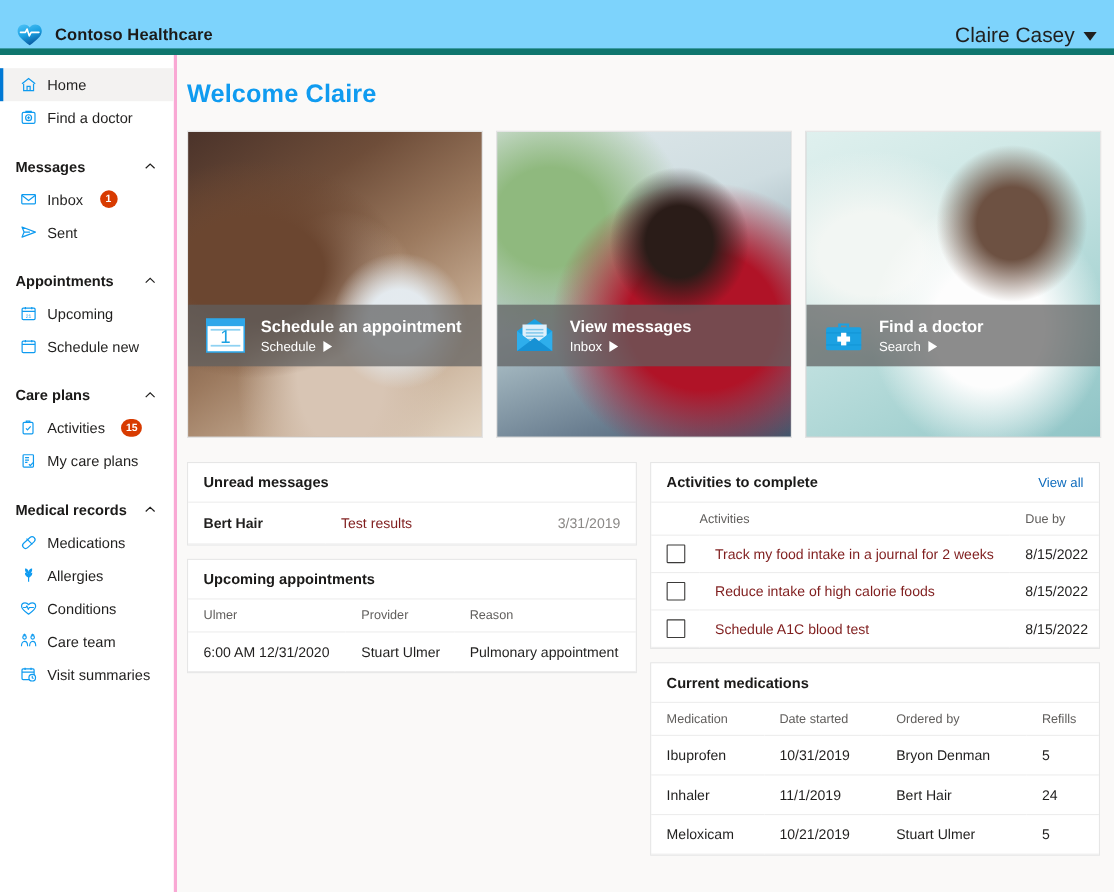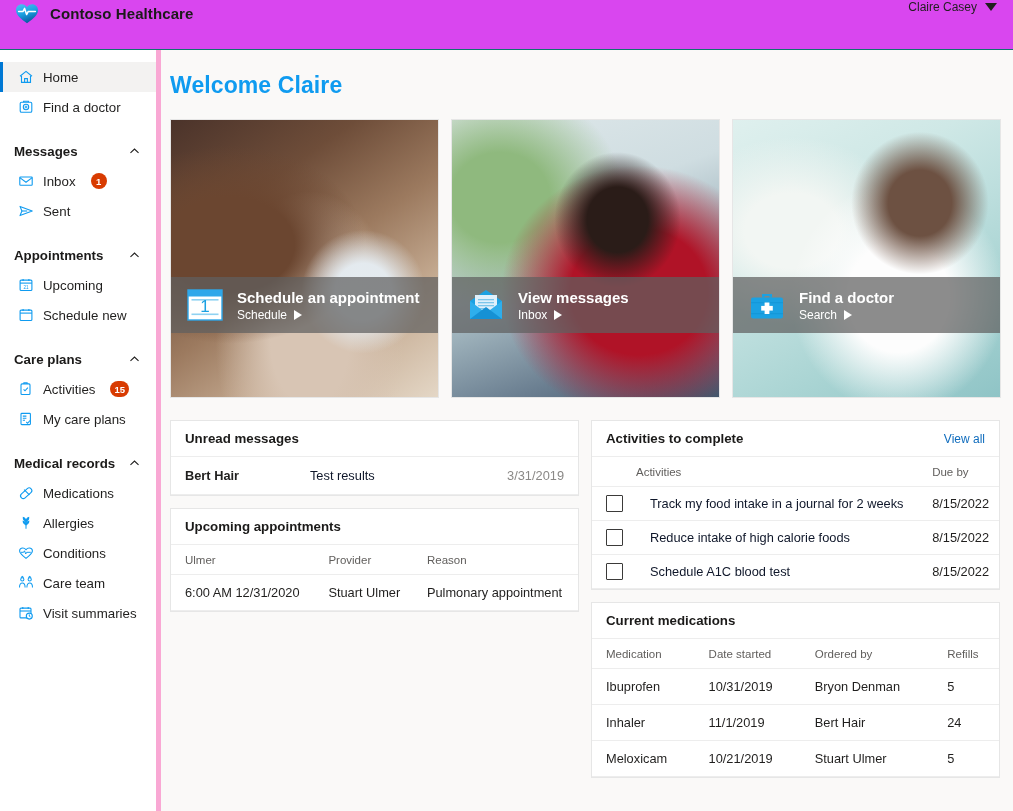--- a/index.html
+++ b/index.html
@@ -8,41 +8,41 @@
     font-family: "Liberation Sans", sans-serif;
     background: #ffffff;
     color: #201f1e;
     overflow: hidden;
   }
   .app { width: 1013px; height: 811px; display: flex; flex-direction: column; background:#fff; }
 
   
   .topbar {
     height: 50px; min-height: 50px;
-    background: #d946ef;
-    border-bottom: 1px solid #0f766e;
-    display: flex; align-items: flex-start;
+    background: #7dd3fc;
+    border-bottom: 6px solid #0f766e;
+    display: flex; align-items: flex-end;
     padding: 0 16px 0 14px;
     position: relative; z-index: 5;
   }
   .brand { display: flex; align-items: center; gap: 10px; }
   .brand-logo { width: 26px; height: 26px; display: block; }
   .brand-name { font-size: 15px; font-weight: 600; color: #1b1a19; letter-spacing: .1px; }
   .topbar-spacer { flex: 1; }
-  .account { display: flex; align-items: center; gap: 8px; font-size: 12px; color: #201f1e; }
+  .account { display: flex; align-items: center; gap: 8px; font-size: 19px; color: #201f1e; }
   .caret-down { width: 0; height: 0; border-left: 6px solid transparent; border-right: 6px solid transparent; border-top: 8px solid #201f1e; display:block; }
 
   
   .body-row { flex: 1; display: flex; min-height: 0; }
 
   
   .sidebar {
     width: 161px; min-width: 161px;
     background: #ffffff;
-    border-right: 5px solid #f9a8d4;
+    border-right: 3px solid #f9a8d4;
     padding-top: 12px;
     overflow: hidden;
   }
   .nav-item {
     height: 30px; display: flex; align-items: center; gap: 9px;
     padding-left: 18px; position: relative; cursor: pointer;
     font-size: 13.3px; color: #201f1e;
   }
   .nav-item.selected { background: #f3f2f1; font-weight: 400; }
   .nav-item.selected::before {
@@ -123,21 +123,21 @@
   .col { display: flex; flex-direction: column; gap: 12px; }
   .col-left { width: 409px; flex: 0 0 409px; }
   .col-right { width: 409px; flex: 0 0 409px; }
   .panel { background: #ffffff; border: 1px solid #e6e6e6; }
   .panel-head {
     height: 36px; display: flex; align-items: center; justify-content: space-between;
     padding: 0 14px; border-bottom: 1px solid #ededed;
   }
   .panel-title { font-size: 13.3px; font-weight: 700; color: #1b1a19; }
   .link { color: #0f6cbd; font-size: 12px; cursor: pointer; }
-  .link-row { color: #0f172a; cursor: pointer; }
+  .link-row { color: #7f1d1d; cursor: pointer; }
 
   table { width: 100%; border-collapse: collapse; }
   th {
     text-align: left; font-size: 11.5px; font-weight: 400; color: #605e5c;
     padding: 9px 8px 8px 14px; border-bottom: 1px solid #ededed; white-space: nowrap;
   }
   td {
     font-size: 12.8px; color: #201f1e; padding: 10px 8px 10px 14px;
     border-bottom: 1px solid #ededed; white-space: nowrap;
   }

